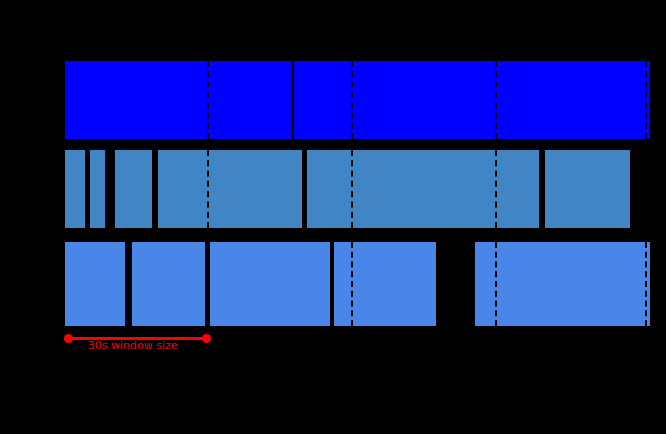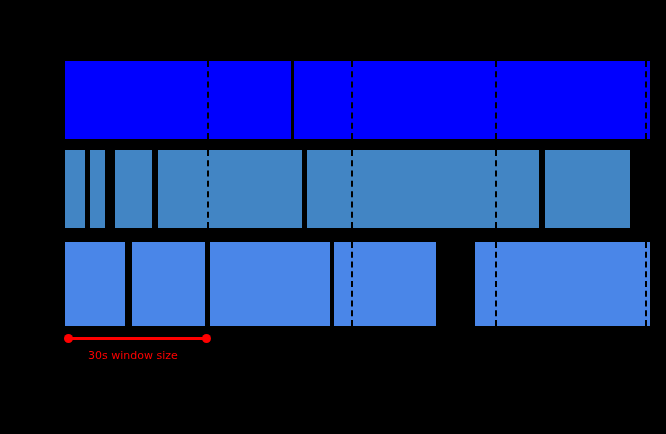--- a/index.html
+++ b/index.html
@@ -103,17 +103,17 @@
       <div class="seg" style="left:475px; width:175px; background:#4A86E8;"></div>
       <div class="gridline" style="left:351px;"></div>
       <div class="gridline" style="left:495px;"></div>
       <div class="gridline" style="left:645px;"></div>
     </div>
 
     <div class="annotation" style="left:68px; top:337px; width:139px;">
       <div class="ann-line" style="left:0px; width:139px;"></div>
       <div class="ann-dot" style="left:-4px;"></div>
       <div class="ann-dot" style="left:134px;"></div>
-      <div class="ann-label" style="left:20px; top:12px;">30s window size</div>
+      <div class="ann-label" style="left:20px; top:2px;">30s window size</div>
     </div>
 
   </div>
 </div>
 
 </body></html>

